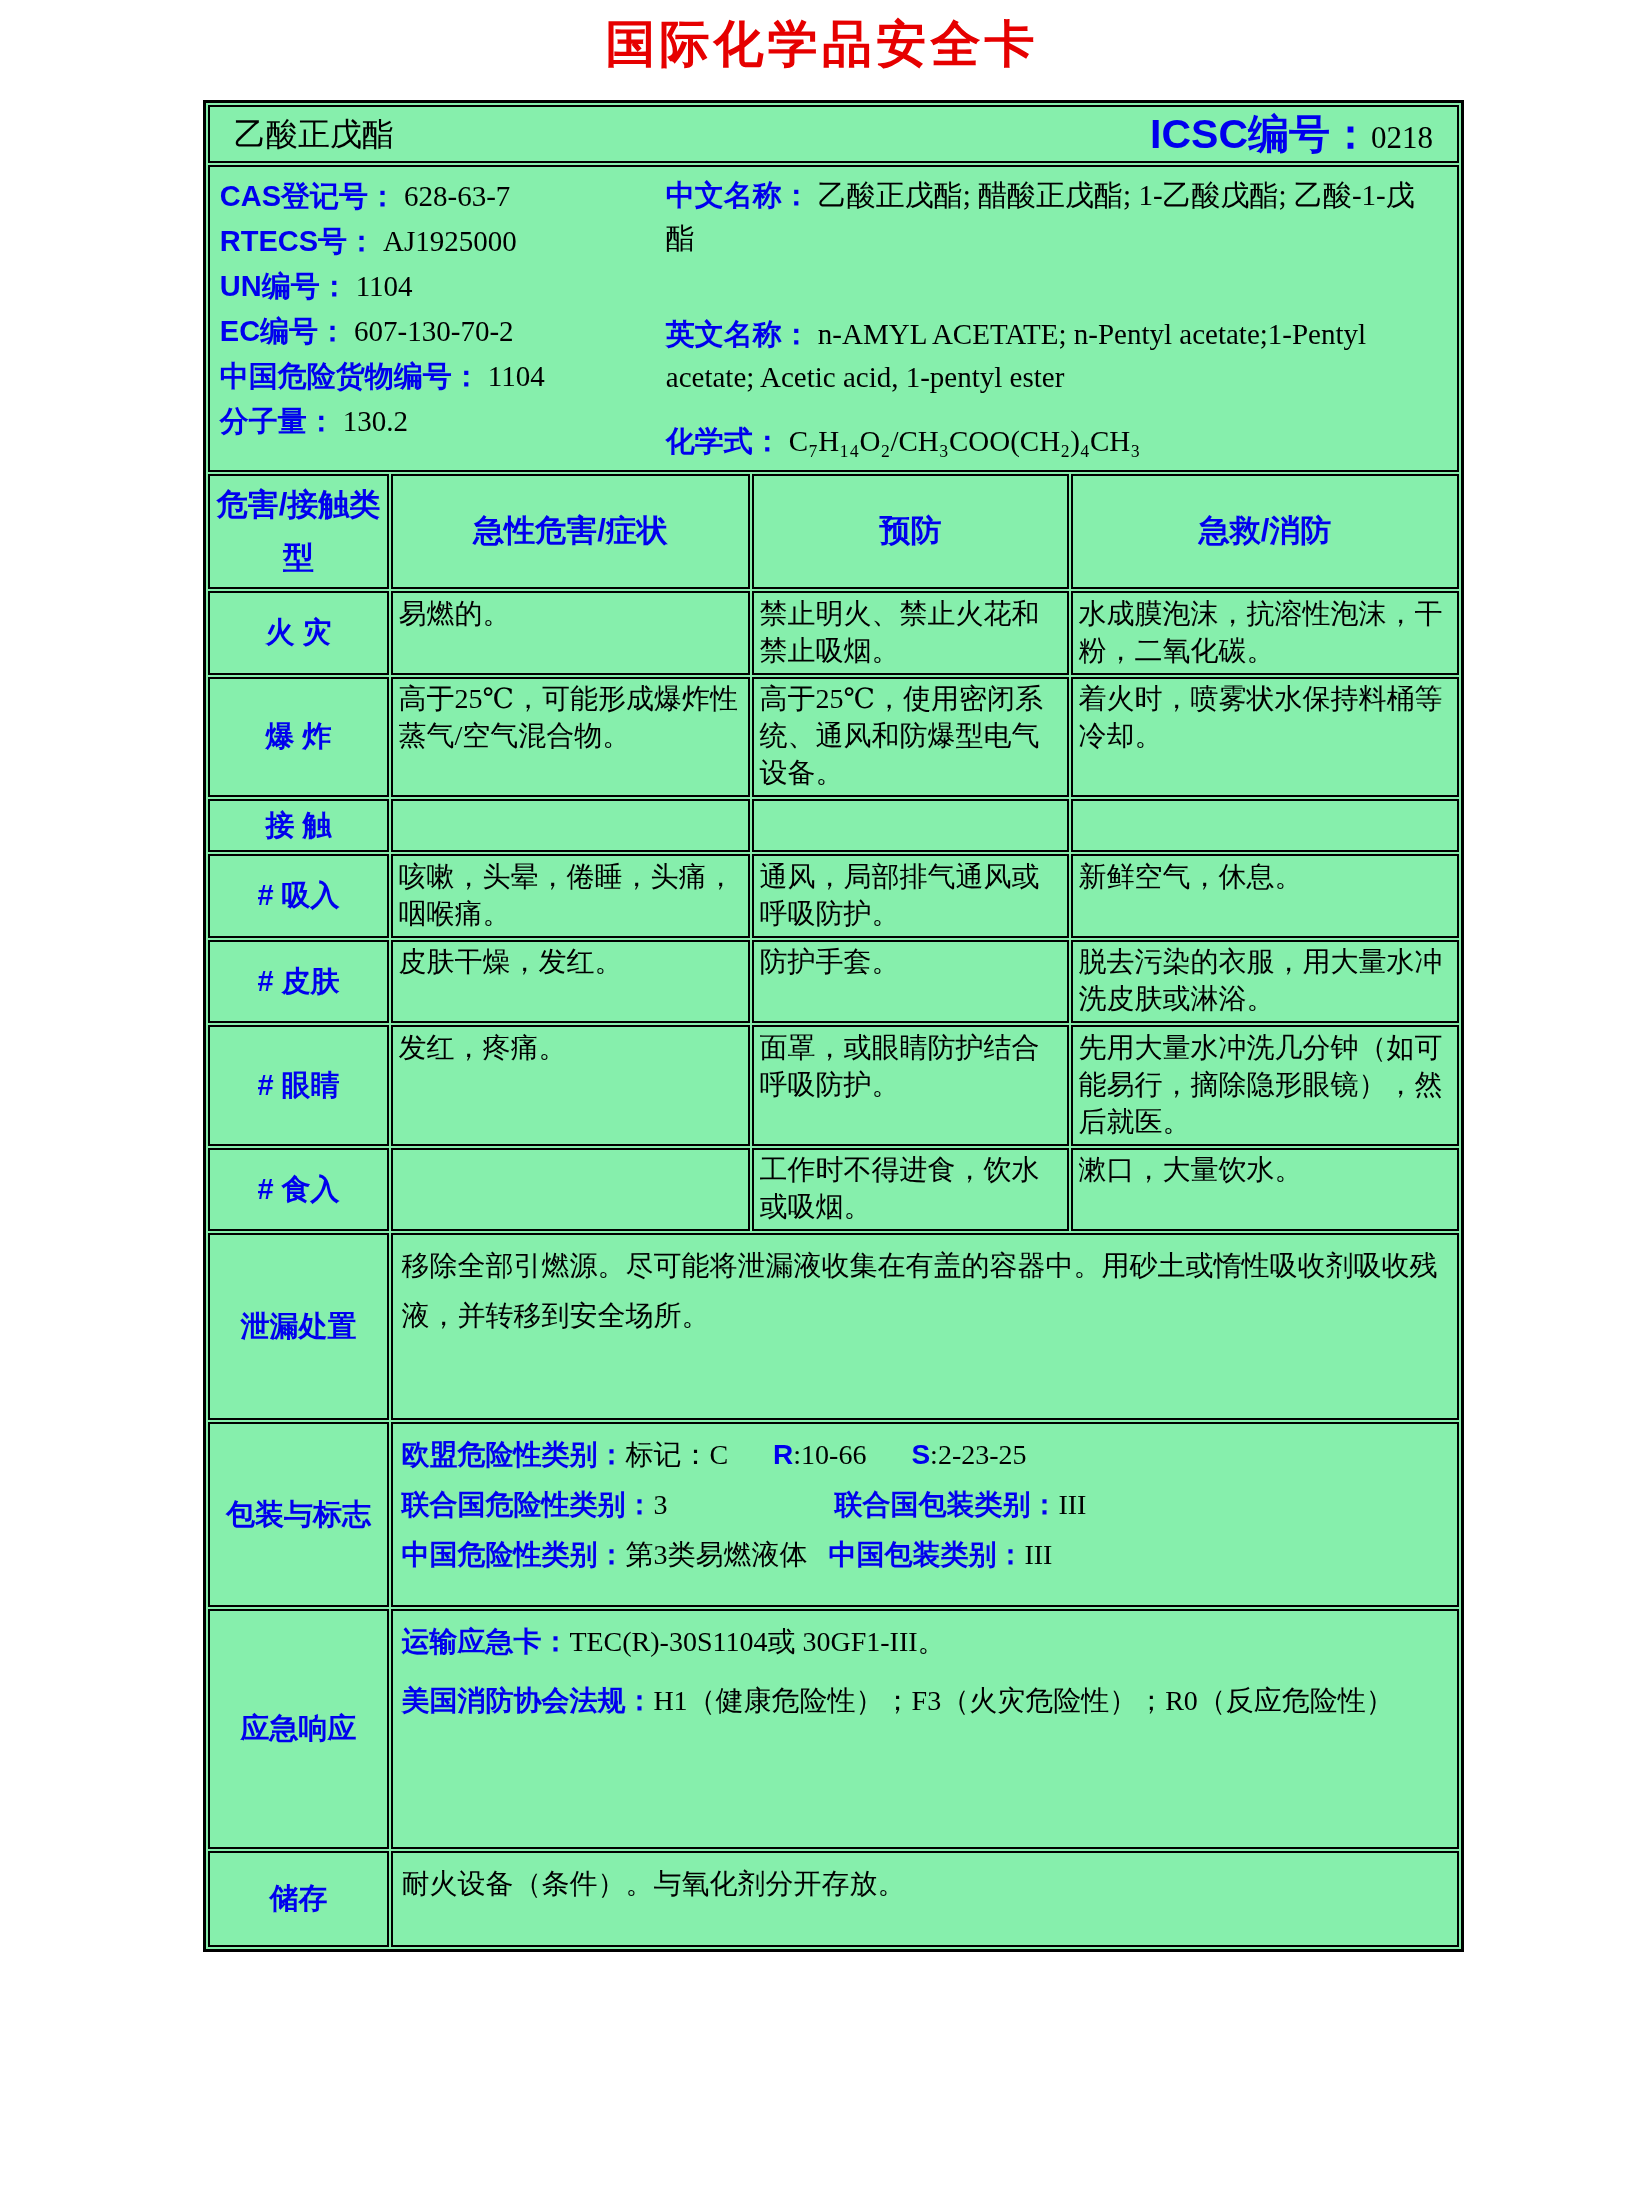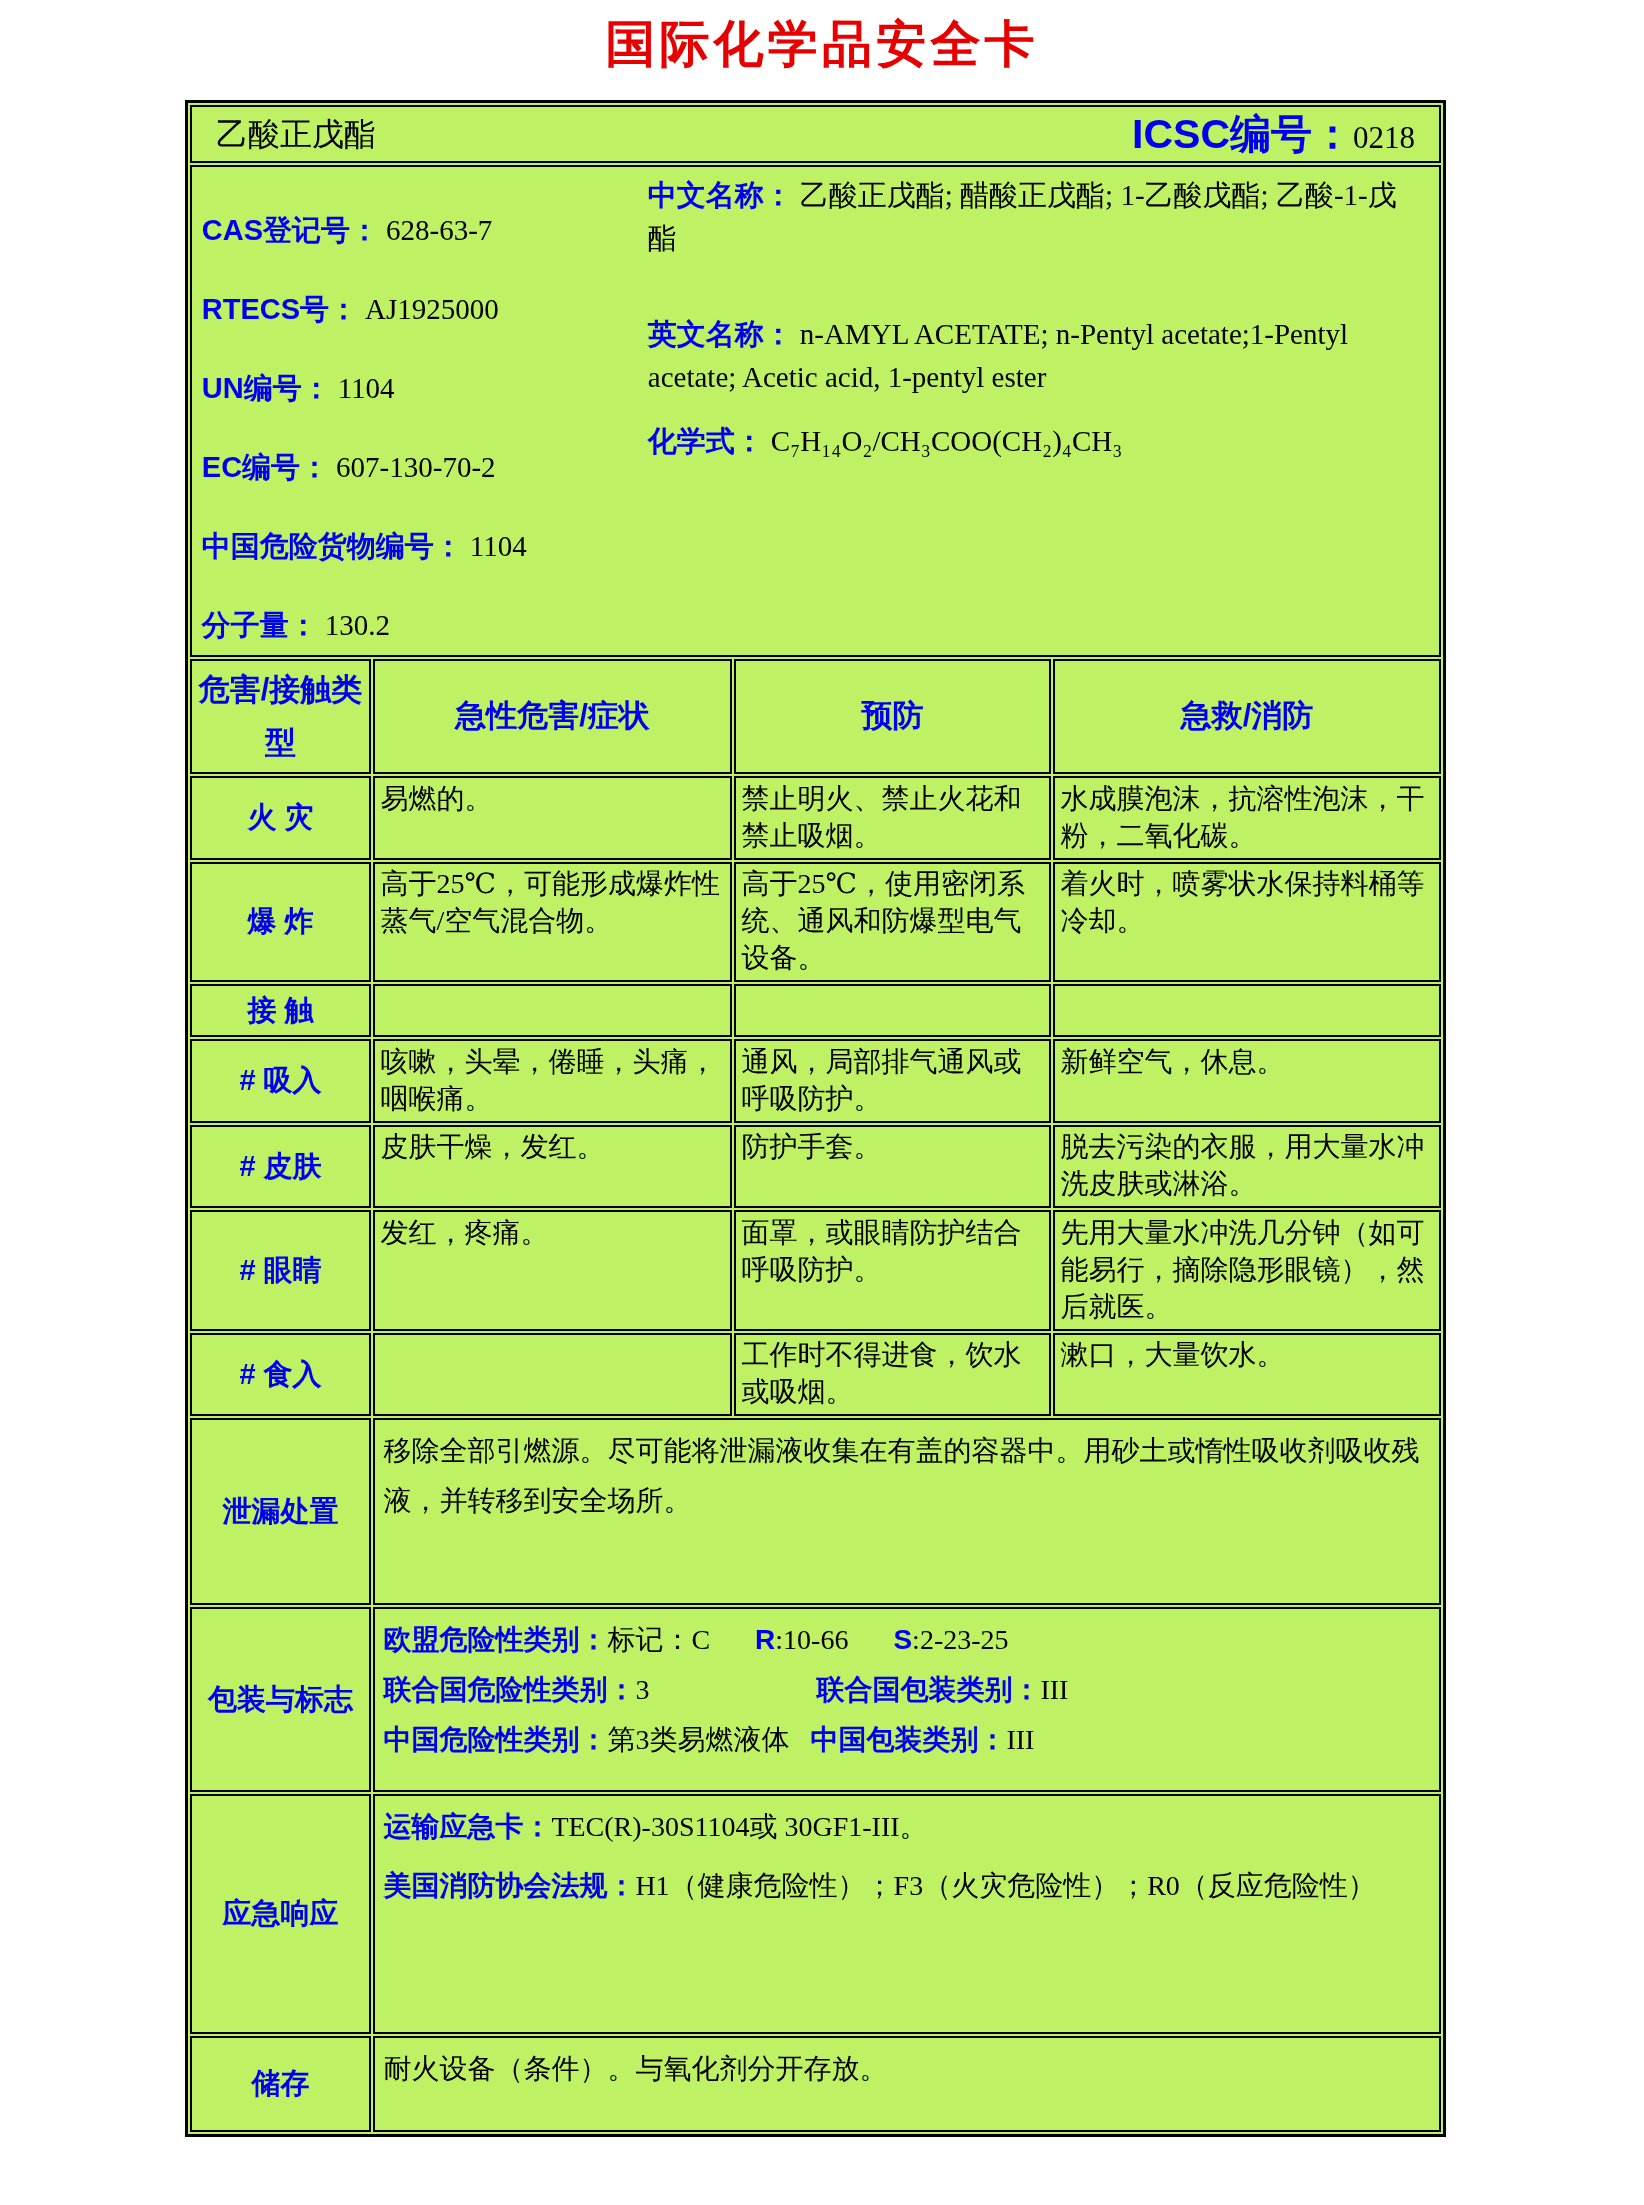--- a/index.html
+++ b/index.html
@@ -24,28 +24,28 @@
     padding-top: 11px;
     text-align: center;
     font-family: var(--sans);
     font-weight: bold;
     font-size: 50px;
     letter-spacing: 4.2px;
     color: var(--title-red);
   }
   table.card {
     position: absolute;
-    left: 185px;
+    left: 203px;
     top: 100px;
     width: 1261px;
     table-layout: fixed;
     border: 3.5px solid #000;
     border-spacing: 2.1px;
     border-collapse: separate;
-    background: #bef264;
+    background: #86efac;
   }
   td {
     border: 2.1px solid #000;
     vertical-align: top;
     padding: 2.8px 5.6px;
     font-size: 28px;
     line-height: 1.32;
     overflow: hidden;
   }
   
@@ -76,21 +76,21 @@
   }
   .toprow-flex { display: flex; justify-content: space-between; align-items: center; }
   .substance { font-size: 32px; }
   .icsc .b { font-size: 41px; }
   .icsc .num { font-size: 31px; }
 
   
   td.infocell { padding: 7px 9.8px; }
   .info-flex { display: flex; }
   .info-left { width: 446px; flex: 0 0 446px; }
-  .id-line { line-height: 45px; font-size: 29px; white-space: nowrap; margin-top: 34px; }
+  .id-line { line-height: 45px; font-size: 29px; white-space: nowrap; }
   .id-line .b { font-size: 29px; margin-right: 7px; }
   .info-right { width: 759px; font-size: 29px; }
   .info-right p { margin: 0; line-height: 43px; }
   .info-right .b { font-size: 29px; margin-right: 7px; }
   p.cn-names { margin-bottom: 53px; }
   p.en-names { margin-bottom: 21px; }
 
   
   td.colhead {
     text-align: center;

